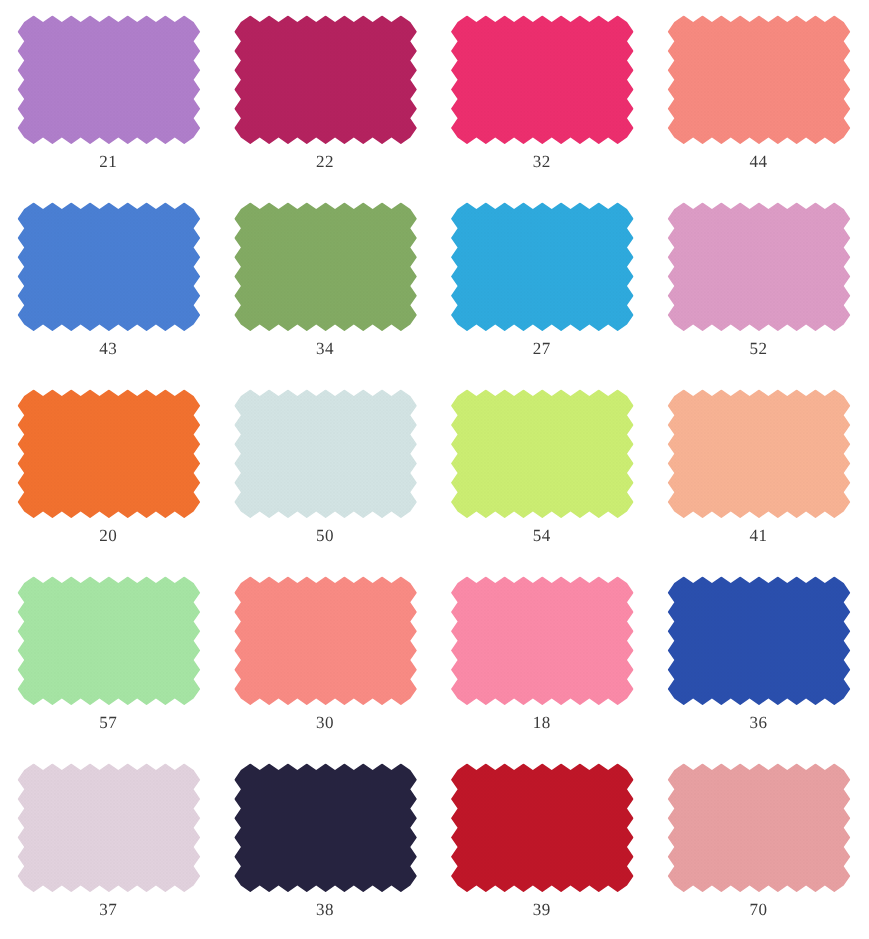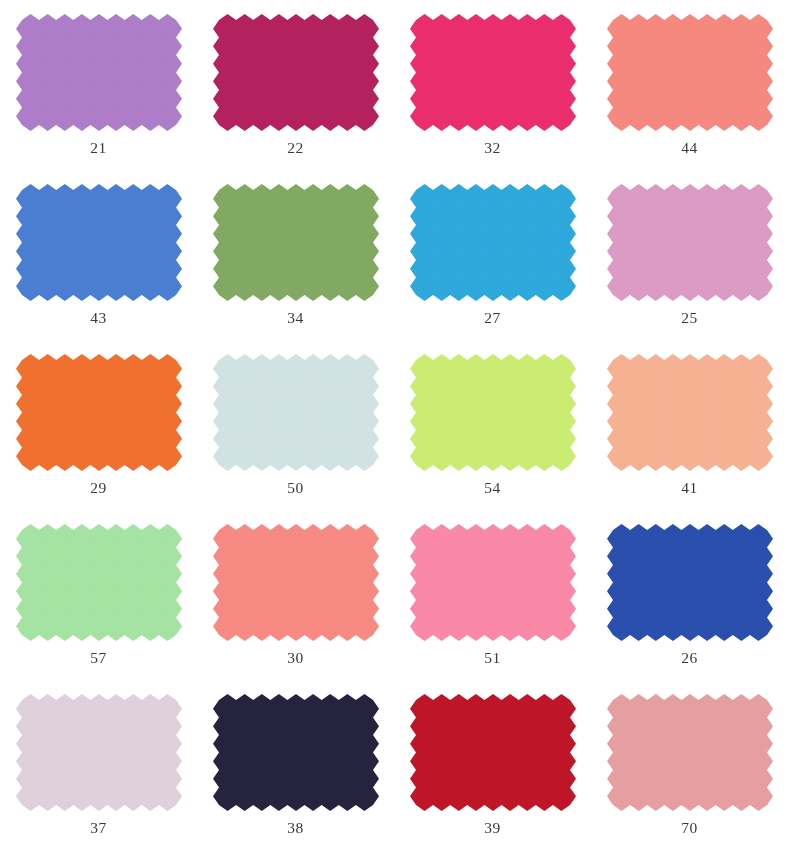--- a/index.html
+++ b/index.html
@@ -223,40 +223,40 @@
               <pattern id="tex-7" width="3" height="3" patternUnits="userSpaceOnUse">
                 <rect width="3" height="3" fill="none"></rect>
                 <rect x="0" y="0" width="1.5" height="1.5" fill="#000" opacity="0.10"></rect>
                 <rect x="1.5" y="1.5" width="1.5" height="1.5" fill="#000" opacity="0.06"></rect>
               </pattern>
             </defs>
             <path d="M 6 6 L 14.56 0.00 L 23.11 6.00 L 31.67 0.00 L 40.22 6.00 L 48.78 0.00 L 57.33 6.00 L 65.89 0.00 L 74.44 6.00 L 83.00 0.00 L 91.56 6.00 L 100.11 0.00 L 108.67 6.00 L 117.22 0.00 L 125.78 6.00 L 134.33 0.00 L 142.89 6.00 L 151.44 0.00 L 160.00 6.00 L 166.00 14.75 L 160.00 23.50 L 166.00 32.25 L 160.00 41.00 L 166.00 49.75 L 160.00 58.50 L 166.00 67.25 L 160.00 76.00 L 166.00 84.75 L 160.00 93.50 L 166.00 102.25 L 160.00 111.00 L 151.44 117.00 L 142.89 111.00 L 134.33 117.00 L 125.78 111.00 L 117.22 117.00 L 108.67 111.00 L 100.11 117.00 L 91.56 111.00 L 83.00 117.00 L 74.44 111.00 L 65.89 117.00 L 57.33 111.00 L 48.78 117.00 L 40.22 111.00 L 31.67 117.00 L 23.11 111.00 L 14.56 117.00 L 6.00 111.00 L 0.00 102.25 L 6.00 93.50 L 0.00 84.75 L 6.00 76.00 L 0.00 67.25 L 6.00 58.50 L 0.00 49.75 L 6.00 41.00 L 0.00 32.25 L 6.00 23.50 L 0.00 14.75 L 6.00 6.00 Z" fill="#dd9cc6"></path>
             <rect class="fabric-texture" x="0" y="0" width="166" height="117" fill="url(#tex-7)" clip-path="url(#clip-7)"></rect>
           </svg>
         </div>
-        <div class="swatch-label">25</div>
+        <div class="swatch-label">52</div>
       </div>
       <div class="swatch-cell">
         <div class="swatch-figure">
           <svg viewBox="0 0 166 117" xmlns="http://www.w3.org/2000/svg">
             <defs>
               <clipPath id="clip-8">
                 <path d="M 6 6 L 14.56 0.00 L 23.11 6.00 L 31.67 0.00 L 40.22 6.00 L 48.78 0.00 L 57.33 6.00 L 65.89 0.00 L 74.44 6.00 L 83.00 0.00 L 91.56 6.00 L 100.11 0.00 L 108.67 6.00 L 117.22 0.00 L 125.78 6.00 L 134.33 0.00 L 142.89 6.00 L 151.44 0.00 L 160.00 6.00 L 166.00 14.75 L 160.00 23.50 L 166.00 32.25 L 160.00 41.00 L 166.00 49.75 L 160.00 58.50 L 166.00 67.25 L 160.00 76.00 L 166.00 84.75 L 160.00 93.50 L 166.00 102.25 L 160.00 111.00 L 151.44 117.00 L 142.89 111.00 L 134.33 117.00 L 125.78 111.00 L 117.22 117.00 L 108.67 111.00 L 100.11 117.00 L 91.56 111.00 L 83.00 117.00 L 74.44 111.00 L 65.89 117.00 L 57.33 111.00 L 48.78 117.00 L 40.22 111.00 L 31.67 117.00 L 23.11 111.00 L 14.56 117.00 L 6.00 111.00 L 0.00 102.25 L 6.00 93.50 L 0.00 84.75 L 6.00 76.00 L 0.00 67.25 L 6.00 58.50 L 0.00 49.75 L 6.00 41.00 L 0.00 32.25 L 6.00 23.50 L 0.00 14.75 L 6.00 6.00 Z"></path>
               </clipPath>
               <pattern id="tex-8" width="3" height="3" patternUnits="userSpaceOnUse">
                 <rect width="3" height="3" fill="none"></rect>
                 <rect x="0" y="0" width="1.5" height="1.5" fill="#000" opacity="0.10"></rect>
                 <rect x="1.5" y="1.5" width="1.5" height="1.5" fill="#000" opacity="0.06"></rect>
               </pattern>
             </defs>
             <path d="M 6 6 L 14.56 0.00 L 23.11 6.00 L 31.67 0.00 L 40.22 6.00 L 48.78 0.00 L 57.33 6.00 L 65.89 0.00 L 74.44 6.00 L 83.00 0.00 L 91.56 6.00 L 100.11 0.00 L 108.67 6.00 L 117.22 0.00 L 125.78 6.00 L 134.33 0.00 L 142.89 6.00 L 151.44 0.00 L 160.00 6.00 L 166.00 14.75 L 160.00 23.50 L 166.00 32.25 L 160.00 41.00 L 166.00 49.75 L 160.00 58.50 L 166.00 67.25 L 160.00 76.00 L 166.00 84.75 L 160.00 93.50 L 166.00 102.25 L 160.00 111.00 L 151.44 117.00 L 142.89 111.00 L 134.33 117.00 L 125.78 111.00 L 117.22 117.00 L 108.67 111.00 L 100.11 117.00 L 91.56 111.00 L 83.00 117.00 L 74.44 111.00 L 65.89 117.00 L 57.33 111.00 L 48.78 117.00 L 40.22 111.00 L 31.67 117.00 L 23.11 111.00 L 14.56 117.00 L 6.00 111.00 L 0.00 102.25 L 6.00 93.50 L 0.00 84.75 L 6.00 76.00 L 0.00 67.25 L 6.00 58.50 L 0.00 49.75 L 6.00 41.00 L 0.00 32.25 L 6.00 23.50 L 0.00 14.75 L 6.00 6.00 Z" fill="#f2712f"></path>
             <rect class="fabric-texture" x="0" y="0" width="166" height="117" fill="url(#tex-8)" clip-path="url(#clip-8)"></rect>
           </svg>
         </div>
-        <div class="swatch-label">29</div>
+        <div class="swatch-label">20</div>
       </div>
       <div class="swatch-cell">
         <div class="swatch-figure">
           <svg viewBox="0 0 166 117" xmlns="http://www.w3.org/2000/svg">
             <defs>
               <clipPath id="clip-9">
                 <path d="M 6 6 L 14.56 0.00 L 23.11 6.00 L 31.67 0.00 L 40.22 6.00 L 48.78 0.00 L 57.33 6.00 L 65.89 0.00 L 74.44 6.00 L 83.00 0.00 L 91.56 6.00 L 100.11 0.00 L 108.67 6.00 L 117.22 0.00 L 125.78 6.00 L 134.33 0.00 L 142.89 6.00 L 151.44 0.00 L 160.00 6.00 L 166.00 14.75 L 160.00 23.50 L 166.00 32.25 L 160.00 41.00 L 166.00 49.75 L 160.00 58.50 L 166.00 67.25 L 160.00 76.00 L 166.00 84.75 L 160.00 93.50 L 166.00 102.25 L 160.00 111.00 L 151.44 117.00 L 142.89 111.00 L 134.33 117.00 L 125.78 111.00 L 117.22 117.00 L 108.67 111.00 L 100.11 117.00 L 91.56 111.00 L 83.00 117.00 L 74.44 111.00 L 65.89 117.00 L 57.33 111.00 L 48.78 117.00 L 40.22 111.00 L 31.67 117.00 L 23.11 111.00 L 14.56 117.00 L 6.00 111.00 L 0.00 102.25 L 6.00 93.50 L 0.00 84.75 L 6.00 76.00 L 0.00 67.25 L 6.00 58.50 L 0.00 49.75 L 6.00 41.00 L 0.00 32.25 L 6.00 23.50 L 0.00 14.75 L 6.00 6.00 Z"></path>
               </clipPath>
               <pattern id="tex-9" width="3" height="3" patternUnits="userSpaceOnUse">
                 <rect width="3" height="3" fill="none"></rect>
@@ -356,40 +356,40 @@
               <pattern id="tex-14" width="3" height="3" patternUnits="userSpaceOnUse">
                 <rect width="3" height="3" fill="none"></rect>
                 <rect x="0" y="0" width="1.5" height="1.5" fill="#000" opacity="0.10"></rect>
                 <rect x="1.5" y="1.5" width="1.5" height="1.5" fill="#000" opacity="0.06"></rect>
               </pattern>
             </defs>
             <path d="M 6 6 L 14.56 0.00 L 23.11 6.00 L 31.67 0.00 L 40.22 6.00 L 48.78 0.00 L 57.33 6.00 L 65.89 0.00 L 74.44 6.00 L 83.00 0.00 L 91.56 6.00 L 100.11 0.00 L 108.67 6.00 L 117.22 0.00 L 125.78 6.00 L 134.33 0.00 L 142.89 6.00 L 151.44 0.00 L 160.00 6.00 L 166.00 14.75 L 160.00 23.50 L 166.00 32.25 L 160.00 41.00 L 166.00 49.75 L 160.00 58.50 L 166.00 67.25 L 160.00 76.00 L 166.00 84.75 L 160.00 93.50 L 166.00 102.25 L 160.00 111.00 L 151.44 117.00 L 142.89 111.00 L 134.33 117.00 L 125.78 111.00 L 117.22 117.00 L 108.67 111.00 L 100.11 117.00 L 91.56 111.00 L 83.00 117.00 L 74.44 111.00 L 65.89 117.00 L 57.33 111.00 L 48.78 117.00 L 40.22 111.00 L 31.67 117.00 L 23.11 111.00 L 14.56 117.00 L 6.00 111.00 L 0.00 102.25 L 6.00 93.50 L 0.00 84.75 L 6.00 76.00 L 0.00 67.25 L 6.00 58.50 L 0.00 49.75 L 6.00 41.00 L 0.00 32.25 L 6.00 23.50 L 0.00 14.75 L 6.00 6.00 Z" fill="#fb8aa8"></path>
             <rect class="fabric-texture" x="0" y="0" width="166" height="117" fill="url(#tex-14)" clip-path="url(#clip-14)"></rect>
           </svg>
         </div>
-        <div class="swatch-label">51</div>
+        <div class="swatch-label">18</div>
       </div>
       <div class="swatch-cell">
         <div class="swatch-figure">
           <svg viewBox="0 0 166 117" xmlns="http://www.w3.org/2000/svg">
             <defs>
               <clipPath id="clip-15">
                 <path d="M 6 6 L 14.56 0.00 L 23.11 6.00 L 31.67 0.00 L 40.22 6.00 L 48.78 0.00 L 57.33 6.00 L 65.89 0.00 L 74.44 6.00 L 83.00 0.00 L 91.56 6.00 L 100.11 0.00 L 108.67 6.00 L 117.22 0.00 L 125.78 6.00 L 134.33 0.00 L 142.89 6.00 L 151.44 0.00 L 160.00 6.00 L 166.00 14.75 L 160.00 23.50 L 166.00 32.25 L 160.00 41.00 L 166.00 49.75 L 160.00 58.50 L 166.00 67.25 L 160.00 76.00 L 166.00 84.75 L 160.00 93.50 L 166.00 102.25 L 160.00 111.00 L 151.44 117.00 L 142.89 111.00 L 134.33 117.00 L 125.78 111.00 L 117.22 117.00 L 108.67 111.00 L 100.11 117.00 L 91.56 111.00 L 83.00 117.00 L 74.44 111.00 L 65.89 117.00 L 57.33 111.00 L 48.78 117.00 L 40.22 111.00 L 31.67 117.00 L 23.11 111.00 L 14.56 117.00 L 6.00 111.00 L 0.00 102.25 L 6.00 93.50 L 0.00 84.75 L 6.00 76.00 L 0.00 67.25 L 6.00 58.50 L 0.00 49.75 L 6.00 41.00 L 0.00 32.25 L 6.00 23.50 L 0.00 14.75 L 6.00 6.00 Z"></path>
               </clipPath>
               <pattern id="tex-15" width="3" height="3" patternUnits="userSpaceOnUse">
                 <rect width="3" height="3" fill="none"></rect>
                 <rect x="0" y="0" width="1.5" height="1.5" fill="#000" opacity="0.10"></rect>
                 <rect x="1.5" y="1.5" width="1.5" height="1.5" fill="#000" opacity="0.06"></rect>
               </pattern>
             </defs>
             <path d="M 6 6 L 14.56 0.00 L 23.11 6.00 L 31.67 0.00 L 40.22 6.00 L 48.78 0.00 L 57.33 6.00 L 65.89 0.00 L 74.44 6.00 L 83.00 0.00 L 91.56 6.00 L 100.11 0.00 L 108.67 6.00 L 117.22 0.00 L 125.78 6.00 L 134.33 0.00 L 142.89 6.00 L 151.44 0.00 L 160.00 6.00 L 166.00 14.75 L 160.00 23.50 L 166.00 32.25 L 160.00 41.00 L 166.00 49.75 L 160.00 58.50 L 166.00 67.25 L 160.00 76.00 L 166.00 84.75 L 160.00 93.50 L 166.00 102.25 L 160.00 111.00 L 151.44 117.00 L 142.89 111.00 L 134.33 117.00 L 125.78 111.00 L 117.22 117.00 L 108.67 111.00 L 100.11 117.00 L 91.56 111.00 L 83.00 117.00 L 74.44 111.00 L 65.89 117.00 L 57.33 111.00 L 48.78 117.00 L 40.22 111.00 L 31.67 117.00 L 23.11 111.00 L 14.56 117.00 L 6.00 111.00 L 0.00 102.25 L 6.00 93.50 L 0.00 84.75 L 6.00 76.00 L 0.00 67.25 L 6.00 58.50 L 0.00 49.75 L 6.00 41.00 L 0.00 32.25 L 6.00 23.50 L 0.00 14.75 L 6.00 6.00 Z" fill="#2a4fae"></path>
             <rect class="fabric-texture" x="0" y="0" width="166" height="117" fill="url(#tex-15)" clip-path="url(#clip-15)"></rect>
           </svg>
         </div>
-        <div class="swatch-label">26</div>
+        <div class="swatch-label">36</div>
       </div>
       <div class="swatch-cell">
         <div class="swatch-figure">
           <svg viewBox="0 0 166 117" xmlns="http://www.w3.org/2000/svg">
             <defs>
               <clipPath id="clip-16">
                 <path d="M 6 6 L 14.56 0.00 L 23.11 6.00 L 31.67 0.00 L 40.22 6.00 L 48.78 0.00 L 57.33 6.00 L 65.89 0.00 L 74.44 6.00 L 83.00 0.00 L 91.56 6.00 L 100.11 0.00 L 108.67 6.00 L 117.22 0.00 L 125.78 6.00 L 134.33 0.00 L 142.89 6.00 L 151.44 0.00 L 160.00 6.00 L 166.00 14.75 L 160.00 23.50 L 166.00 32.25 L 160.00 41.00 L 166.00 49.75 L 160.00 58.50 L 166.00 67.25 L 160.00 76.00 L 166.00 84.75 L 160.00 93.50 L 166.00 102.25 L 160.00 111.00 L 151.44 117.00 L 142.89 111.00 L 134.33 117.00 L 125.78 111.00 L 117.22 117.00 L 108.67 111.00 L 100.11 117.00 L 91.56 111.00 L 83.00 117.00 L 74.44 111.00 L 65.89 117.00 L 57.33 111.00 L 48.78 117.00 L 40.22 111.00 L 31.67 117.00 L 23.11 111.00 L 14.56 117.00 L 6.00 111.00 L 0.00 102.25 L 6.00 93.50 L 0.00 84.75 L 6.00 76.00 L 0.00 67.25 L 6.00 58.50 L 0.00 49.75 L 6.00 41.00 L 0.00 32.25 L 6.00 23.50 L 0.00 14.75 L 6.00 6.00 Z"></path>
               </clipPath>
               <pattern id="tex-16" width="3" height="3" patternUnits="userSpaceOnUse">
                 <rect width="3" height="3" fill="none"></rect>

